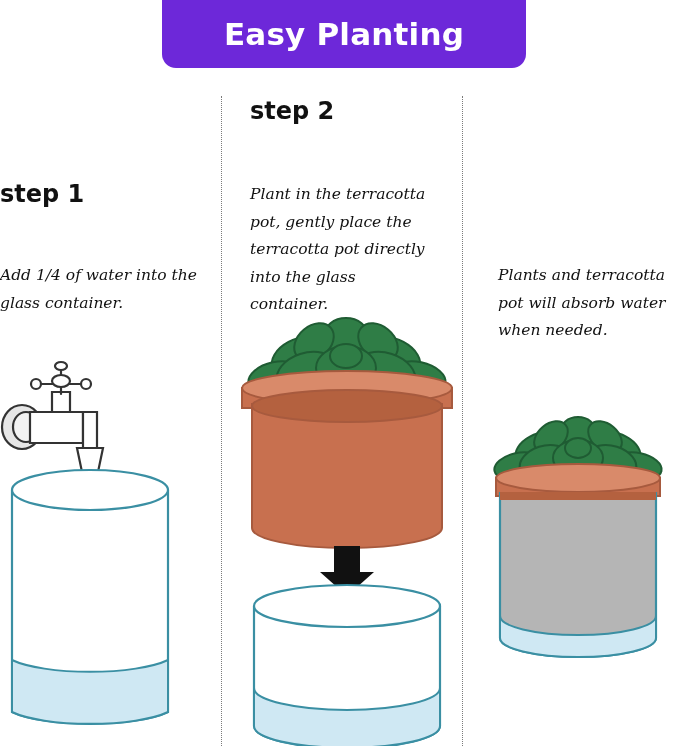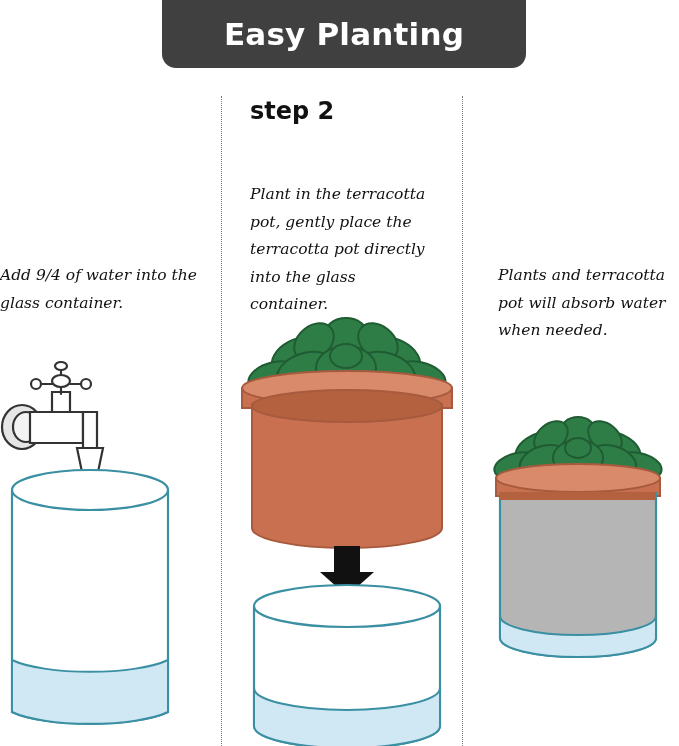--- a/index.html
+++ b/index.html
@@ -15,21 +15,21 @@
     font-family: "Liberation Sans", sans-serif;
   }
 
   
   #header-banner {
     position: absolute;
     left: 162px;
     top: 0px;
     width: 364px;
     height: 68px;
-    background: #404040;
+    background: #6d28d9;
     border-bottom-left-radius: 14px;
     border-bottom-right-radius: 14px;
     display: flex;
     align-items: center;
     justify-content: center;
   }
   #header-title {
     color: #ffffff;
     font-size: 31px;
     font-weight: bold;
@@ -94,21 +94,22 @@
 <body>
 
 <div id="header-banner">
   <div id="header-title">Easy Planting</div>
 </div>
 
 <div class="divider" id="divider-1"></div>
 <div class="divider" id="divider-2"></div>
 
 <div class="column" id="column-1">
-  <div class="step-body" id="step1-body">Add 9/4 of water into the glass container.</div>
+  <div class="step-title" id="step1-title">step 1</div>
+  <div class="step-body" id="step1-body">Add 1/4 of water into the glass container.</div>
 
   <div class="art" style="left:0px; top:360px;">
     <svg width="221" height="386" viewBox="0 0 221 386">
 
       <g fill="none" stroke="#333333" stroke-width="2.2">
 
         <ellipse cx="22" cy="67" rx="20" ry="22" fill="#e6e6e6" stroke="#333333"></ellipse>
         <ellipse cx="26" cy="67" rx="13" ry="15" fill="#f3f3f3" stroke="#333333"></ellipse>
 
         <path d="M30 52 L83 52 L83 83 L30 83 Z" fill="#ffffff"></path>

